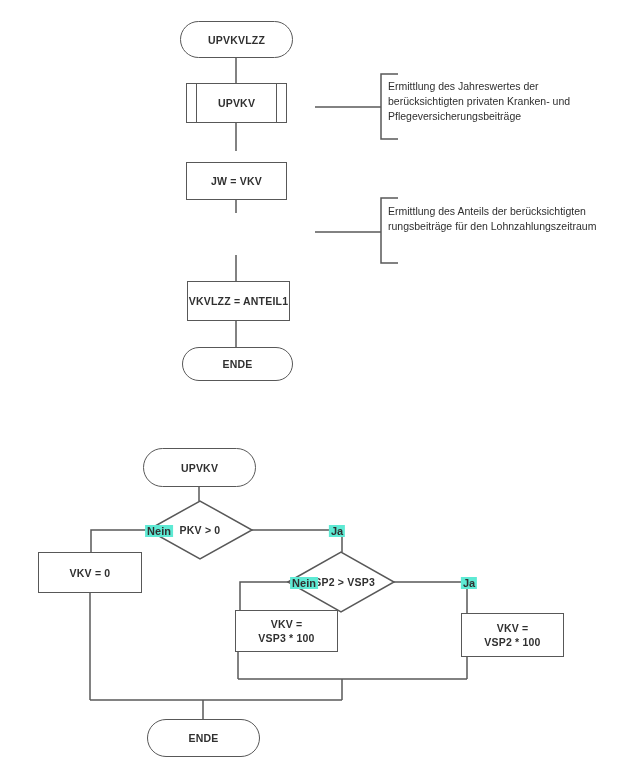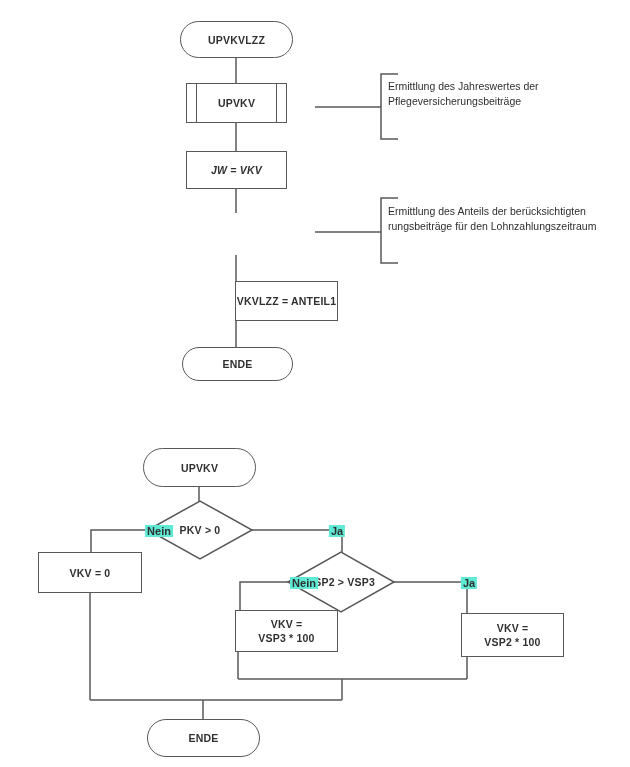--- a/index.html
+++ b/index.html
@@ -88,29 +88,30 @@
     <path d="M238,679 H467"></path>
     <path d="M342,679 V700"></path>
     <path d="M90,700 H342"></path>
     <path d="M203,700 V719"></path>
   </svg>
 
   <div class="node terminal" style="left:180px;top:21px;width:113px;height:37px;">UPVKVLZZ</div>
 
   <div class="node subroutine" style="left:186px;top:83px;width:101px;height:40px;">UPVKV</div>
 
-  <div class="node" style="left:186px;top:151px;width:101px;height:38px;font-style:italic;">JW = VKV</div>
+  <div class="node" style="left:186px;top:162px;width:101px;height:38px;">JW = VKV</div>
 
 
-  <div class="node" style="left:187px;top:281px;width:103px;height:40px;margin-left:48px;">VKVLZZ = ANTEIL1</div>
+  <div class="node" style="left:187px;top:281px;width:103px;height:40px;">VKVLZZ = ANTEIL1</div>
 
   <div class="node terminal" style="left:182px;top:347px;width:111px;height:34px;">ENDE</div>
 
   <div class="annotation" style="left:388px;top:79px;">
     <div>Ermittlung des Jahreswertes der</div>
+    <div>berücksichtigten privaten Kranken- und</div>
     <div>Pflegeversicherungsbeiträge</div>
   </div>
 
   <div class="annotation" style="left:388px;top:204px;">
     <div>Ermittlung des Anteils der berücksichtigten</div>
     <div>rungsbeiträge für den Lohnzahlungszeitraum</div>
   </div>
 
   <div class="node terminal" style="left:143px;top:448px;width:113px;height:39px;">UPVKV</div>
 

